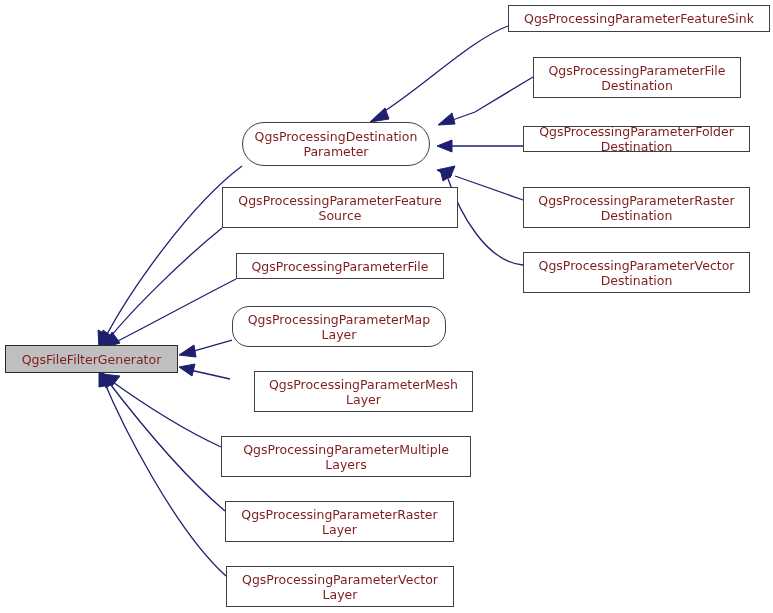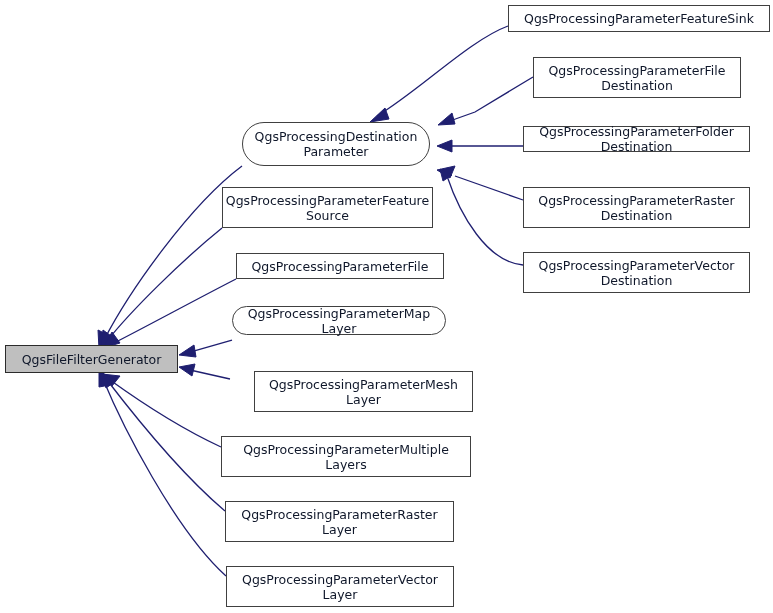--- a/index.html
+++ b/index.html
@@ -14,21 +14,21 @@
     height: 613px;
     background: #ffffff;
     font-family: "DejaVu Sans", sans-serif;
     overflow: hidden;
   }
   .node {
     position: absolute;
     box-sizing: border-box;
     border: 1px solid #404040;
     background: #ffffff;
-    color: #0f172a;
+    color: #7f1d1d;
     display: flex;
     align-items: center;
     justify-content: center;
     text-align: center;
     font-size: 12.5px;
     line-height: 15px;
     letter-spacing: 0px;
     white-space: pre-line;
     z-index: 3;
   }
@@ -125,30 +125,30 @@
 
   <div class="node root" style="left:5px;top:345px;width:173px;height:28px;">
     <span class="label">QgsFileFilterGenerator</span>
   </div>
 
   <div class="node" style="left:242px;top:122px;width:188px;height:44px;border-radius:22px;">
     <span class="label">QgsProcessingDestination
 Parameter</span>
   </div>
 
-  <div class="node" style="left:222px;top:187px;width:211px;height:41px;">
+  <div class="node" style="left:222px;top:187px;width:236px;height:41px;">
     <span class="label">QgsProcessingParameterFeature
 Source</span>
   </div>
 
   <div class="node" style="left:236px;top:253px;width:208px;height:26px;">
     <span class="label">QgsProcessingParameterFile</span>
   </div>
 
-  <div class="node" style="left:232px;top:306px;width:214px;height:29px;border-radius:17px;">
+  <div class="node" style="left:232px;top:306px;width:214px;height:41px;border-radius:17px;">
     <span class="label">QgsProcessingParameterMap
 Layer</span>
   </div>
 
   <div class="node" style="left:230px;top:371px;width:219px;height:41px;margin-left:24px;">
     <span class="label">QgsProcessingParameterMesh
 Layer</span>
   </div>
 
   <div class="node" style="left:221px;top:436px;width:250px;height:41px;">

